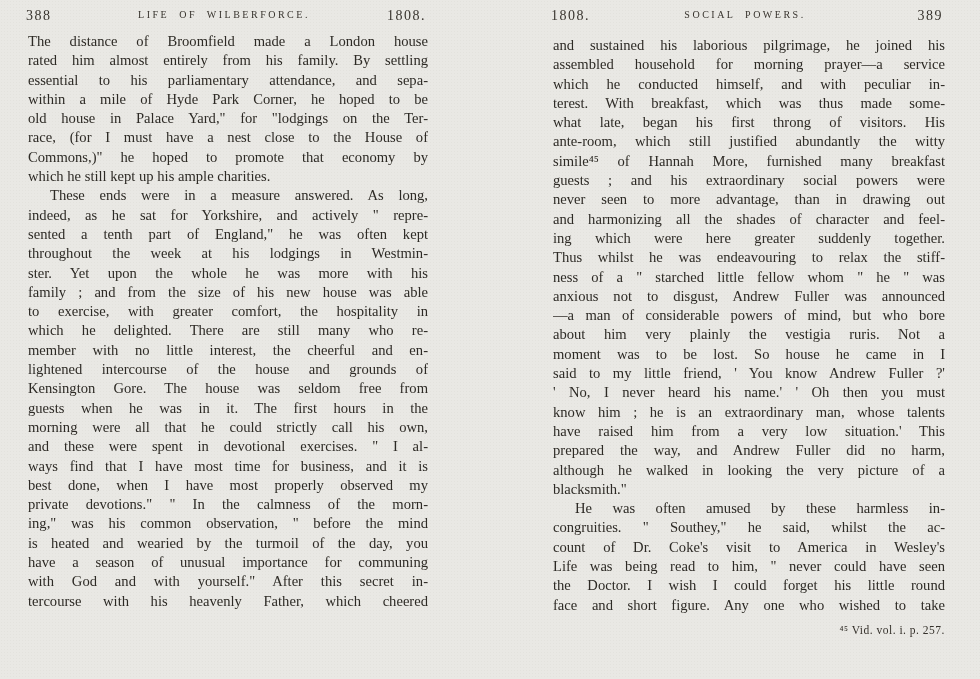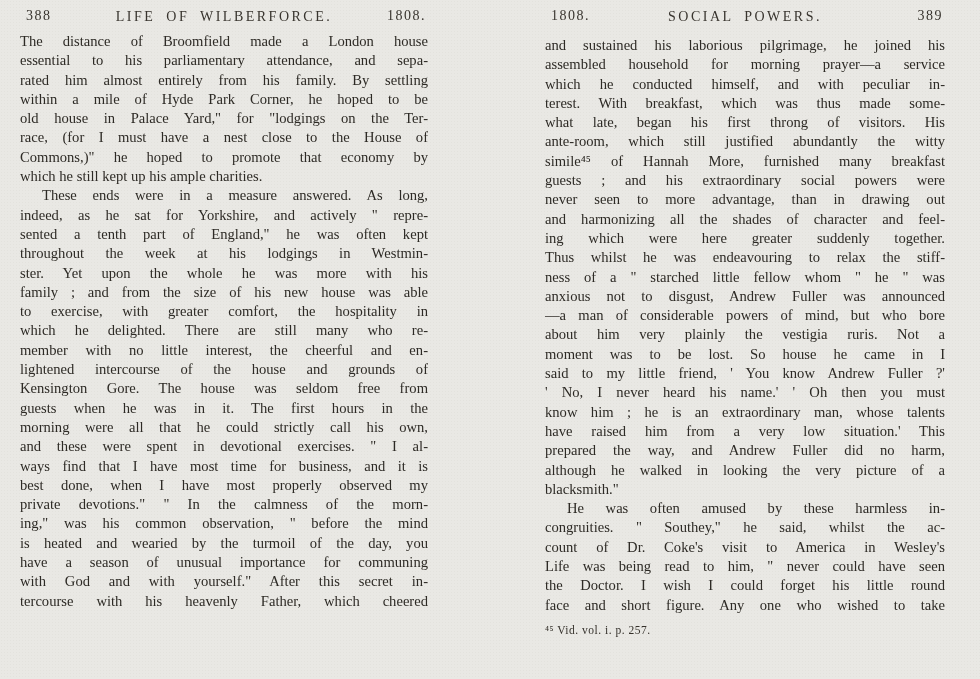--- a/index.html
+++ b/index.html
@@ -42,68 +42,68 @@
     color: #38342e;
     margin-bottom: 4px;
   }
   .h-side-left  { position: absolute; left: 6px;  top: 0; font-size: 14px; letter-spacing: 1.5px; }
   .h-side-right { position: absolute; right: 2px; top: 0; font-size: 14px; letter-spacing: 1.5px; }
   .h-center {
     position: absolute;
     left: 50%;
     top: 1px;
     transform: translateX(-50%);
-    font-size: 14px;
+    font-size: 10px;
     letter-spacing: 2.5px;
     word-spacing: 5px;
     white-space: nowrap;
     text-align: right;
   }
 
-  .body-text { margin-top: 0; }
+  .body-text { margin-top: 0; margin-left: 8px; }
   .page.left  .body-text { padding-top: 0; }
   .page.right .body-text { padding-top: 4px; }
 
   .paragraph { margin: 0; }
   .line {
     font-size: 14.6px;
     line-height: 19.3px;
     height: 19.3px;
     text-align: justify;
     white-space: normal;
     overflow: hidden;
   }
   .line.stretch { text-align-last: justify; }
   .paragraph.indent .line:first-child { text-indent: 22px; }
 
   .footnote {
     margin-top: 9px;
-    text-align: left;
+    text-align: right;
     font-size: 11.5px;
     letter-spacing: 0.5px;
     color: #35312b;
   }
 </style>
 </head>
 <body>
 
 <div class="spread">
 
   <section class="page left">
     <div class="text-block">
       <header class="running-head">
         <span class="h-side-left">388</span>
         <span class="h-center">LIFE OF WILBERFORCE.</span>
         <span class="h-side-right">1808.</span>
       </header>
       <div class="body-text">
           <div class="paragraph">
             <div class="line stretch">The distance of Broomfield made a London house</div>
+            <div class="line stretch">rated him almost entirely from his family.  By settling</div>
             <div class="line stretch">essential to his parliamentary attendance, and sepa-</div>
-            <div class="line stretch">rated him almost entirely from his family.  By settling</div>
             <div class="line stretch">within a mile of Hyde Park Corner, he hoped to be</div>
             <div class="line stretch">old house in Palace Yard," for "lodgings on the Ter-</div>
             <div class="line stretch">race, (for I must have a nest close to the House of</div>
             <div class="line stretch">Commons,)" he hoped to promote that economy by</div>
             <div class="line">which he still kept up his ample charities.</div>
           </div>
           <div class="paragraph indent">
             <div class="line stretch">These ends were in a measure answered.  As long,</div>
             <div class="line stretch">indeed, as he sat for Yorkshire, and actively " repre-</div>
             <div class="line stretch">sented a tenth part of England," he was often kept</div>

